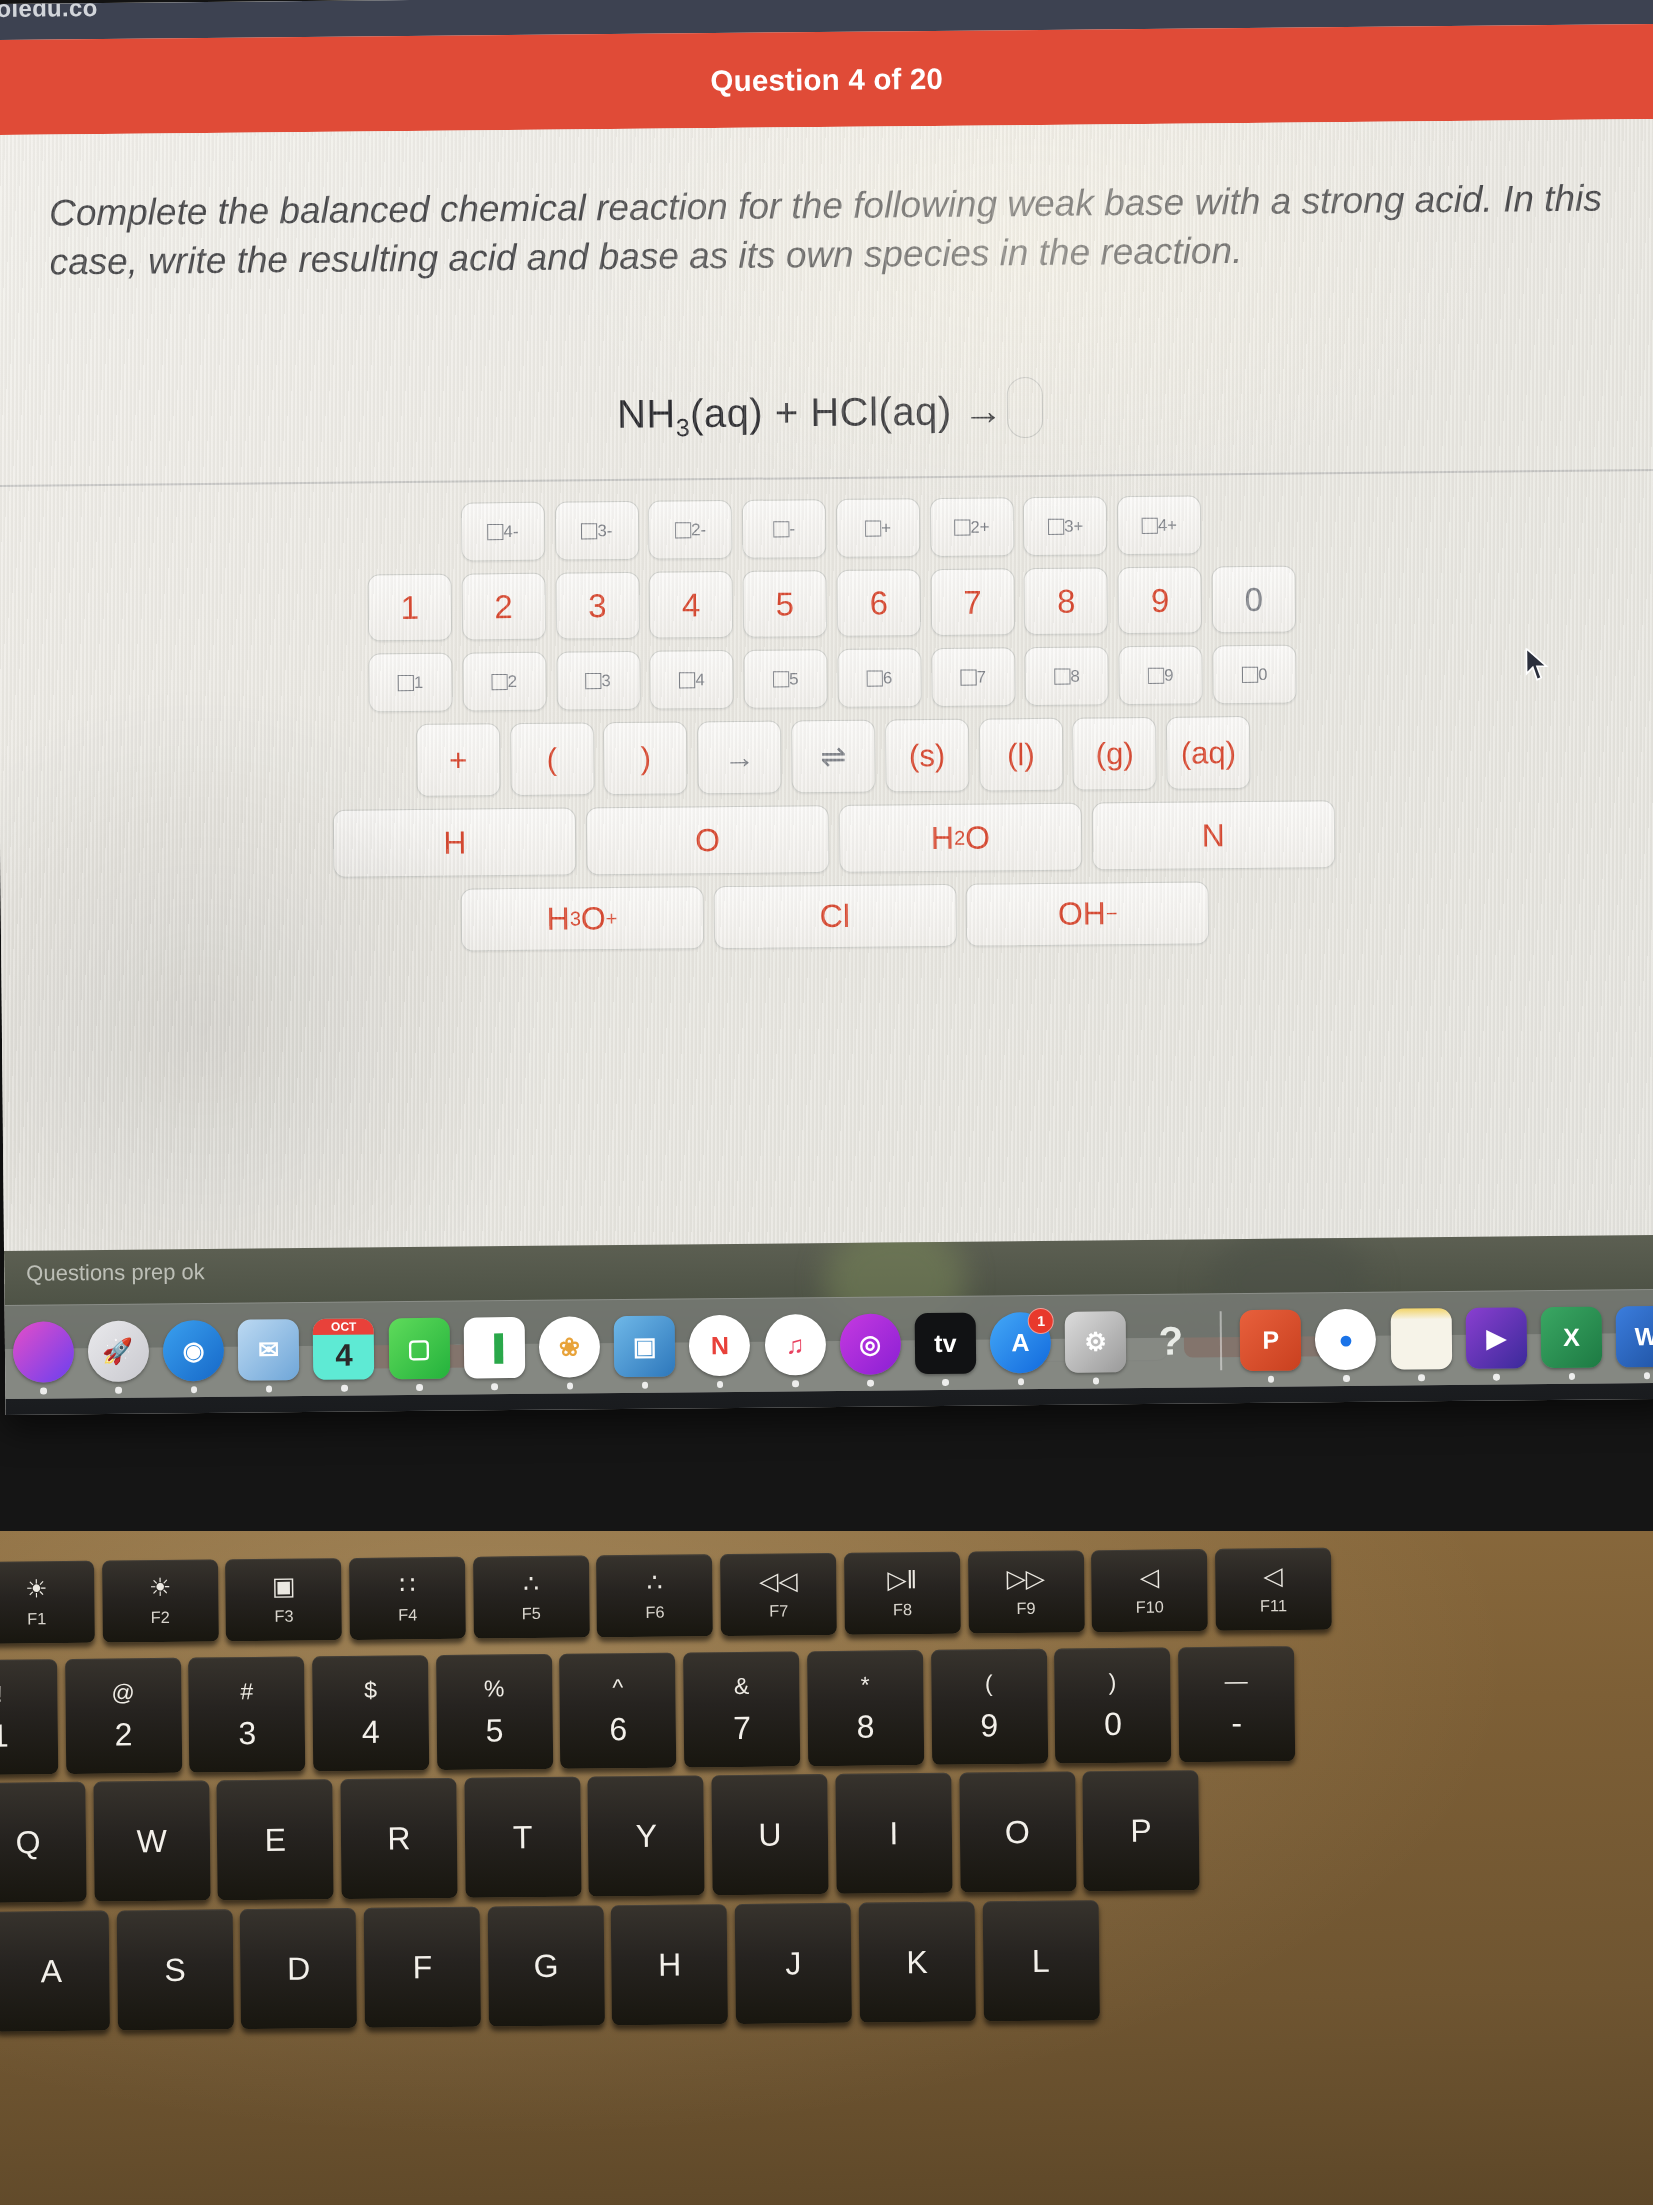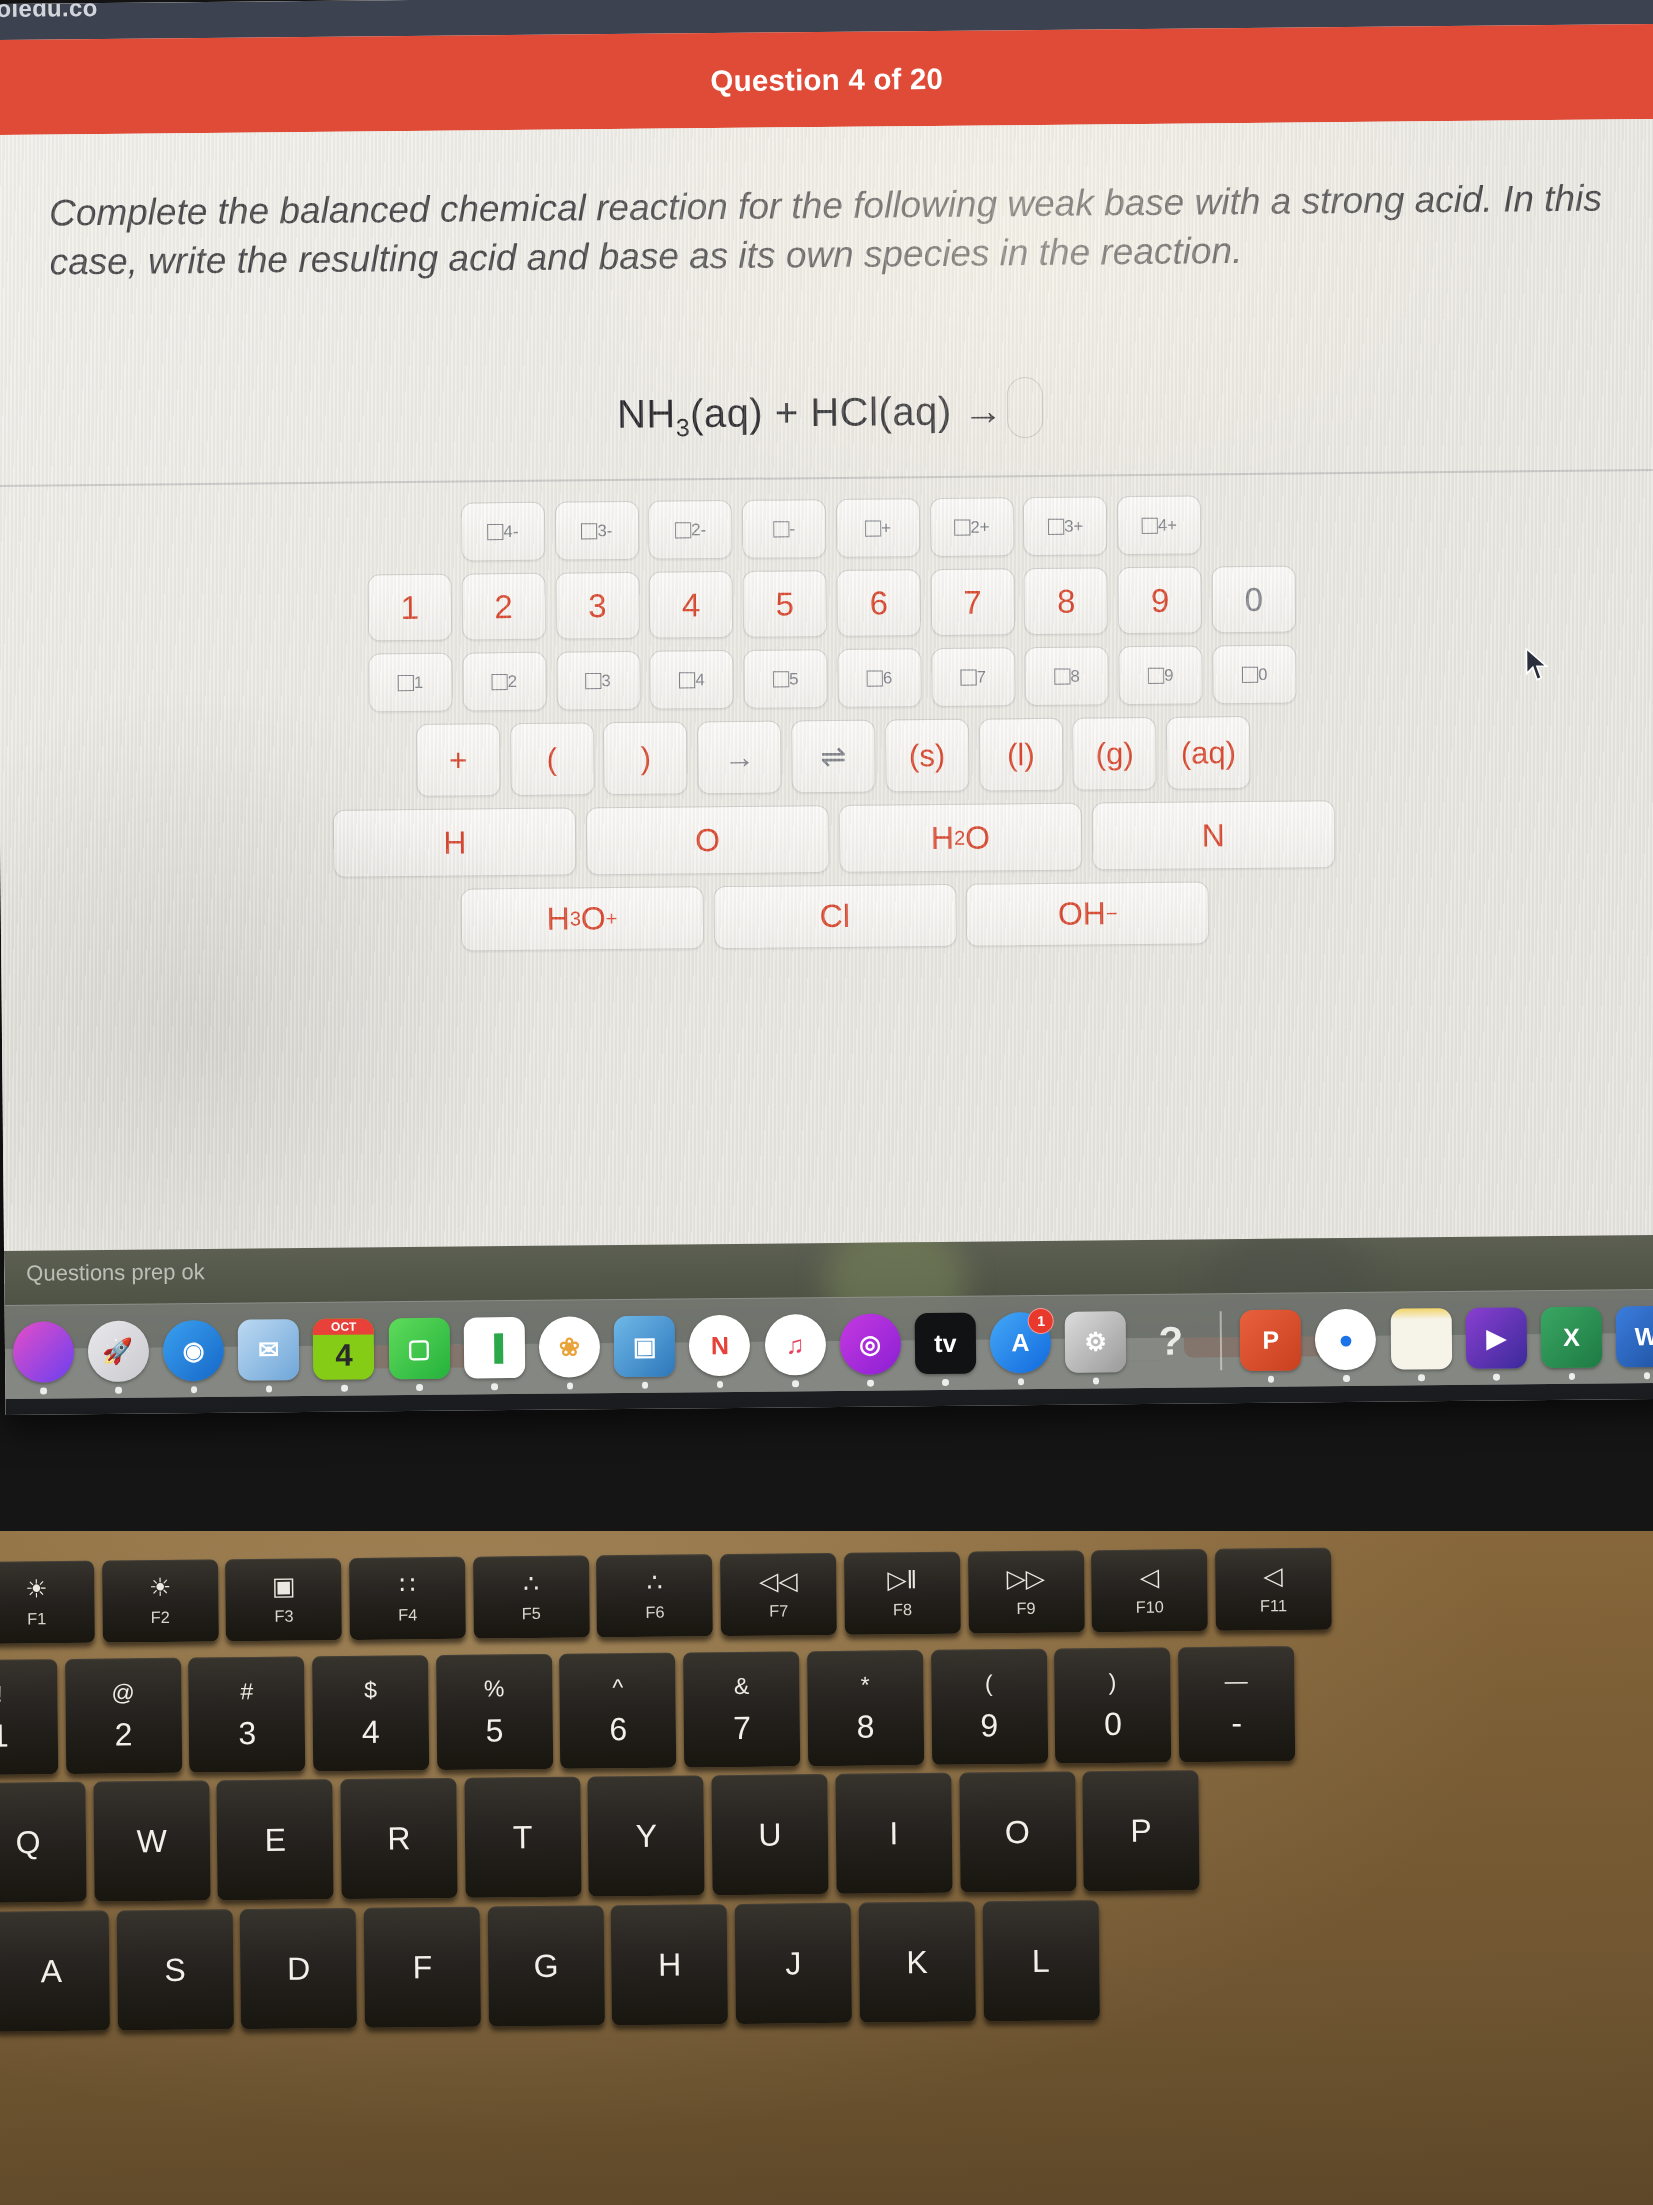--- a/index.html
+++ b/index.html
@@ -301,21 +301,21 @@
       <div class="blob" style="left:1203px;top:-11px;width:164px;height:109px;background:#4a4f46;"></div>
     </div>
 
     <div class="dock" id="dock">
         <div class="dockicon circle" style="background: linear-gradient(135deg, rgb(229, 78, 200), rgb(106, 63, 240));">
           <div class="dot-run"></div>
         </div>
         <div class="dockicon circle" style="background: linear-gradient(135deg, rgb(233, 233, 236), rgb(201, 201, 207));">🚀<div class="dot-run"></div></div>
         <div class="dockicon circle" style="background: linear-gradient(135deg, rgb(58, 160, 239), rgb(22, 104, 200));">◉<div class="dot-run"></div></div>
         <div class="dockicon" style="background: linear-gradient(135deg, rgb(188, 217, 242), rgb(111, 166, 216));">✉<div class="dot-run"></div></div>
-        <div class="dockicon" style="background: #84cc16; color: rgb(42, 42, 42);">
+        <div class="dockicon" style="background: #5eead4; color: rgb(42, 42, 42);">
           <div style="position:absolute;left:0;right:0;top:0;height:16.4px;background:#e8413a;color:#fff;font-size:12px;display:flex;align-items:center;justify-content:center;border-radius:13px 13px 0 0;">OCT</div>
           <div style="margin-top:12px;font-size:31px;">4</div>
           <div class="dot-run"></div>
         </div>
         <div class="dockicon" style="background: linear-gradient(135deg, rgb(95, 219, 91), rgb(36, 178, 60));">▢<div class="dot-run"></div></div>
         <div class="dockicon" style="background: rgb(255, 255, 255); color: rgb(42, 168, 74);">▐<div class="dot-run"></div></div>
         <div class="dockicon circle" style="background: rgb(255, 255, 255); color: rgb(232, 163, 58);">❀<div class="dot-run"></div></div>
         <div class="dockicon" style="background: linear-gradient(135deg, rgb(111, 184, 232), rgb(45, 119, 187));">▣<div class="dot-run"></div></div>
         <div class="dockicon circle" style="background: rgb(255, 255, 255); color: rgb(232, 65, 58);">N<div class="dot-run"></div></div>
         <div class="dockicon circle" style="background: rgb(255, 255, 255); color: rgb(232, 65, 95);">♫<div class="dot-run"></div></div>

